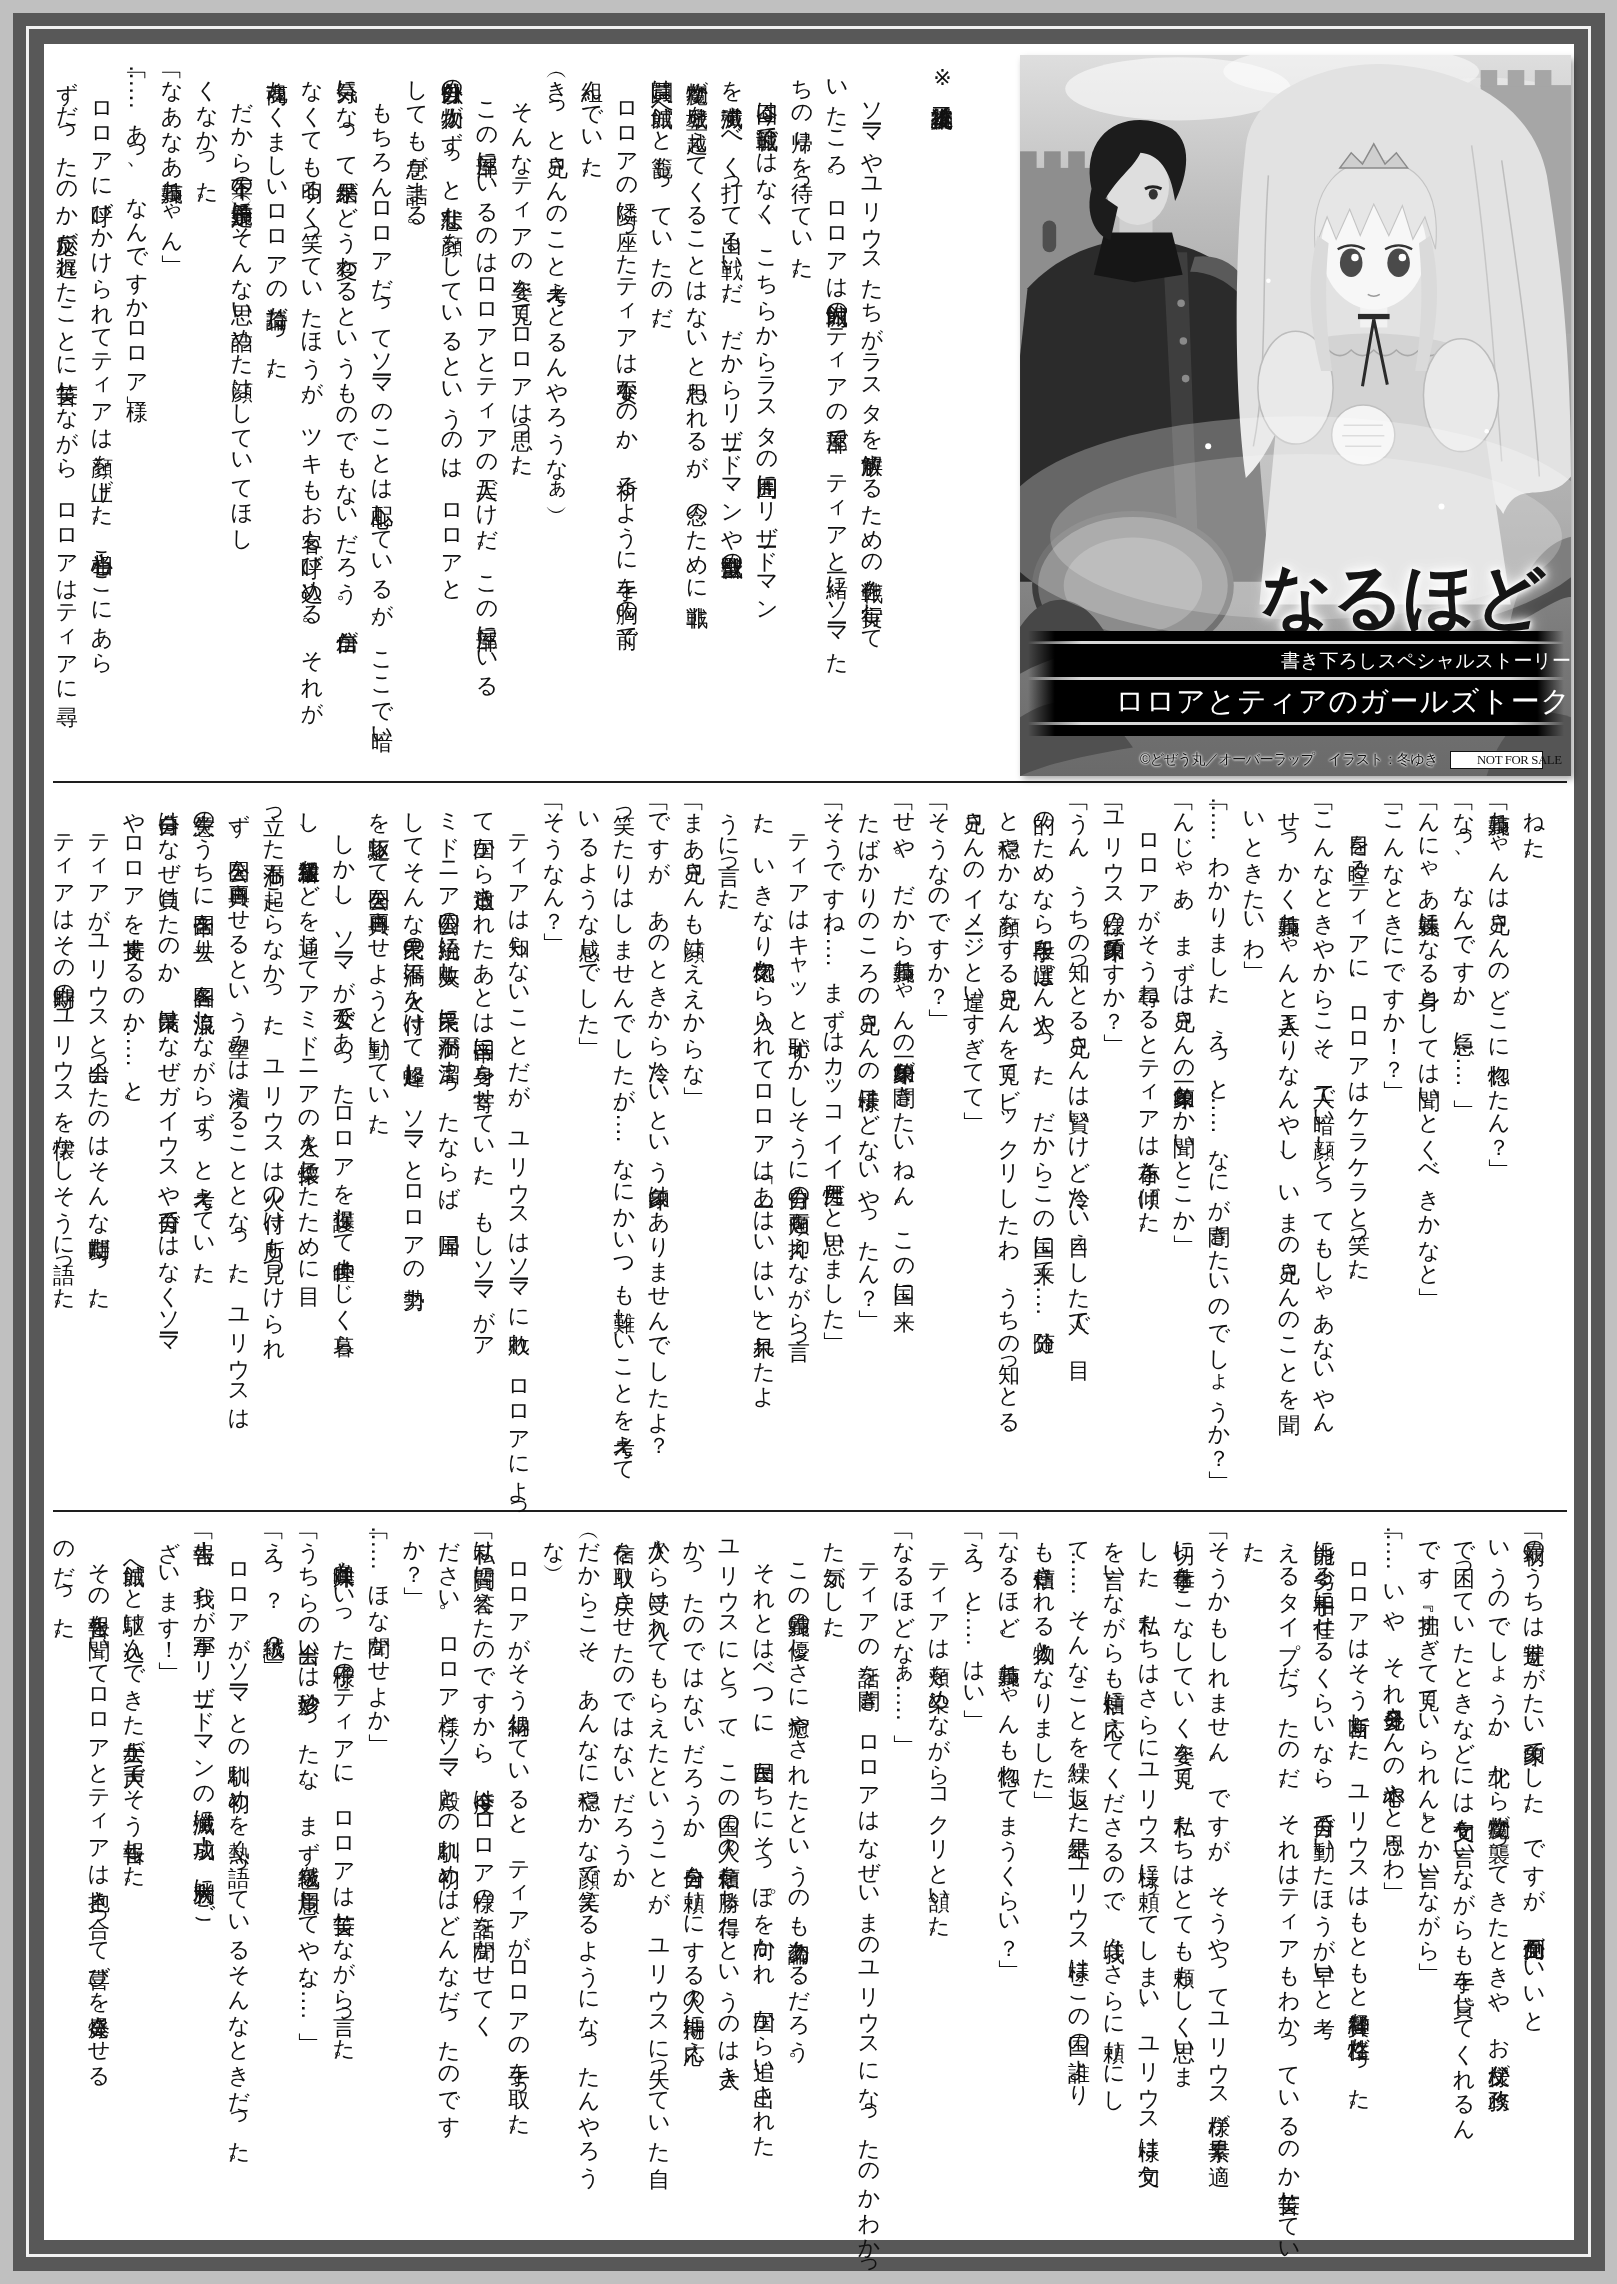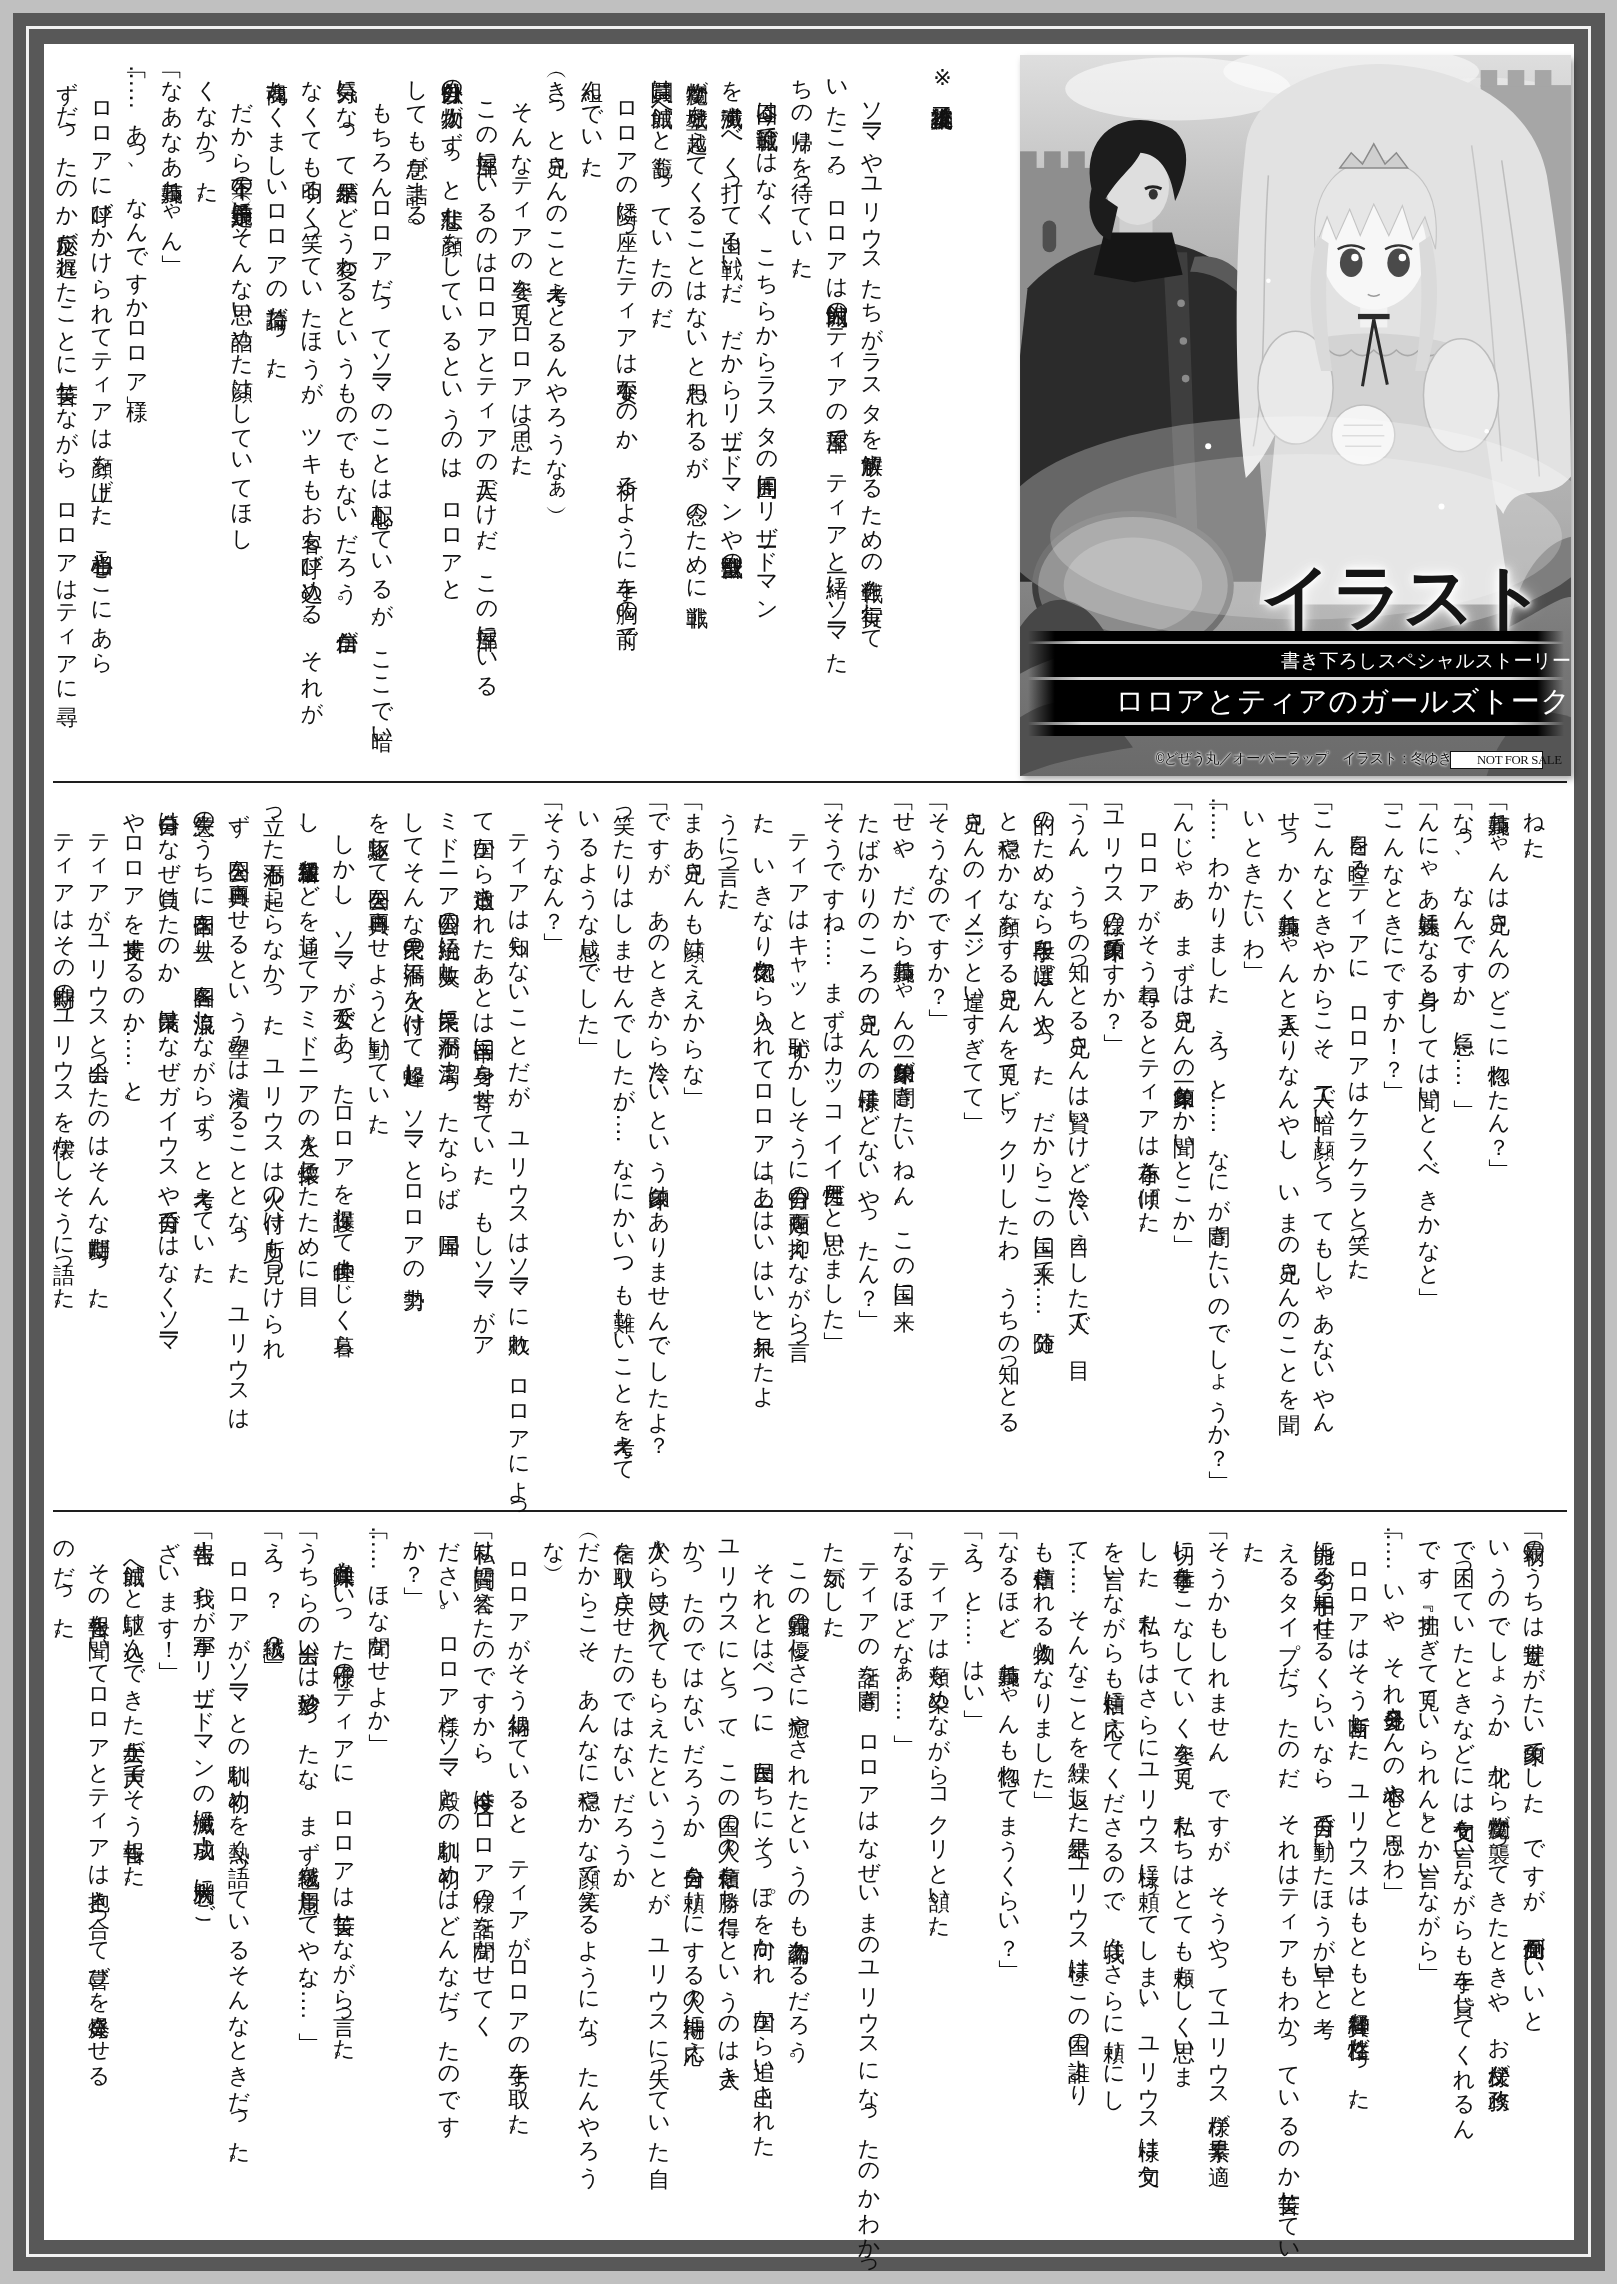--- a/index.html
+++ b/index.html
@@ -37,22 +37,22 @@
   }
   .title-1 { left:19.6px; top:424px; }
   .title-2 { right:25.6px; top:502px; }
   .stripe { position:absolute; left:7.5px; right:7.5px;
     background:linear-gradient(90deg,rgba(0,0,0,0) 0%,#000 5%,#000 95%,rgba(0,0,0,0) 100%); }
   .sep { position:absolute; left:7.5px; right:7.5px; height:3px;
     background:linear-gradient(90deg,rgba(230,230,230,0) 0%,#d8d8d8 10%,#d8d8d8 90%,rgba(230,230,230,0) 100%); }
   .band-text { position:absolute; left:0; right:0; text-align:right; color:#fff; white-space:nowrap; }
   .band1-text { top:589px; height:33px; line-height:33px; font-size:19px; font-family:"DejaVu Sans", sans-serif; }
   .band2-text { top:625px; height:42px; line-height:42px; font-size:29px; font-family:"DejaVu Serif", serif; letter-spacing:0.8px; }
-  .credits { position:absolute; left:136px; top:695px; font-size:14.3px; line-height:19.6px; color:#111; white-space:nowrap; letter-spacing:-0.8px;
-    text-shadow:0 0 1.5px #fff,0 0 2.3px #fff,0 0 3px #fff; font-family:Liberation Mono, monospace; }
+  .credits { position:absolute; left:120px; top:695px; font-size:14.3px; line-height:19.6px; color:#111; white-space:nowrap; letter-spacing:-0.8px;
+    text-shadow:0 0 1.5px #fff,0 0 2.3px #fff,0 0 3px #fff; font-family:Liberation Sans, sans-serif; }
   .badge { position:absolute; left:430px; top:696px; width:93px; height:18px; box-sizing:border-box;
     background:#fff; border:1.1px solid #111; color:#111; font-family:"Liberation Serif", serif;
     font-size:12.8px; line-height:16px; text-align:center; white-space:nowrap; letter-spacing:-0.4px;padding-left:26px; }
 </style>
 </head>
 <body>
 
 <div class="abs frame-dark"></div>
 <div class="abs frame-line"></div>
 <div class="abs page"></div>
@@ -256,21 +256,21 @@
       <ellipse cx="380" cy="640" rx="340" ry="110" fill="#ffffff" opacity="0.22"></ellipse>
     </g>
     <g>
       <circle cx="250" cy="520" r="4" fill="#ffffff"></circle>
       <circle cx="620" cy="500" r="3" fill="#ffffff"></circle>
       <circle cx="330" cy="300" r="3" fill="#ffffff"></circle>
       <circle cx="560" cy="600" r="4" fill="#ffffff"></circle>
     </g>
   </svg>
 
-  <div class="title-line title-2">イラスト</div>
+  <div class="title-line title-2">なるほど</div>
 
   <div class="stripe" style="top:576px;height:10.5px;"></div>
   <div class="sep" style="top:586px;"></div>
   <div class="stripe" style="top:589px;height:33px;"></div>
   <div class="sep" style="top:622px;"></div>
   <div class="stripe" style="top:625px;height:42px;"></div>
   <div class="sep" style="top:667px;"></div>
   <div class="stripe" style="top:670px;height:10.5px;"></div>
 
   <div class="band-text band1-text">書き下ろしスペシャルストーリー</div>

